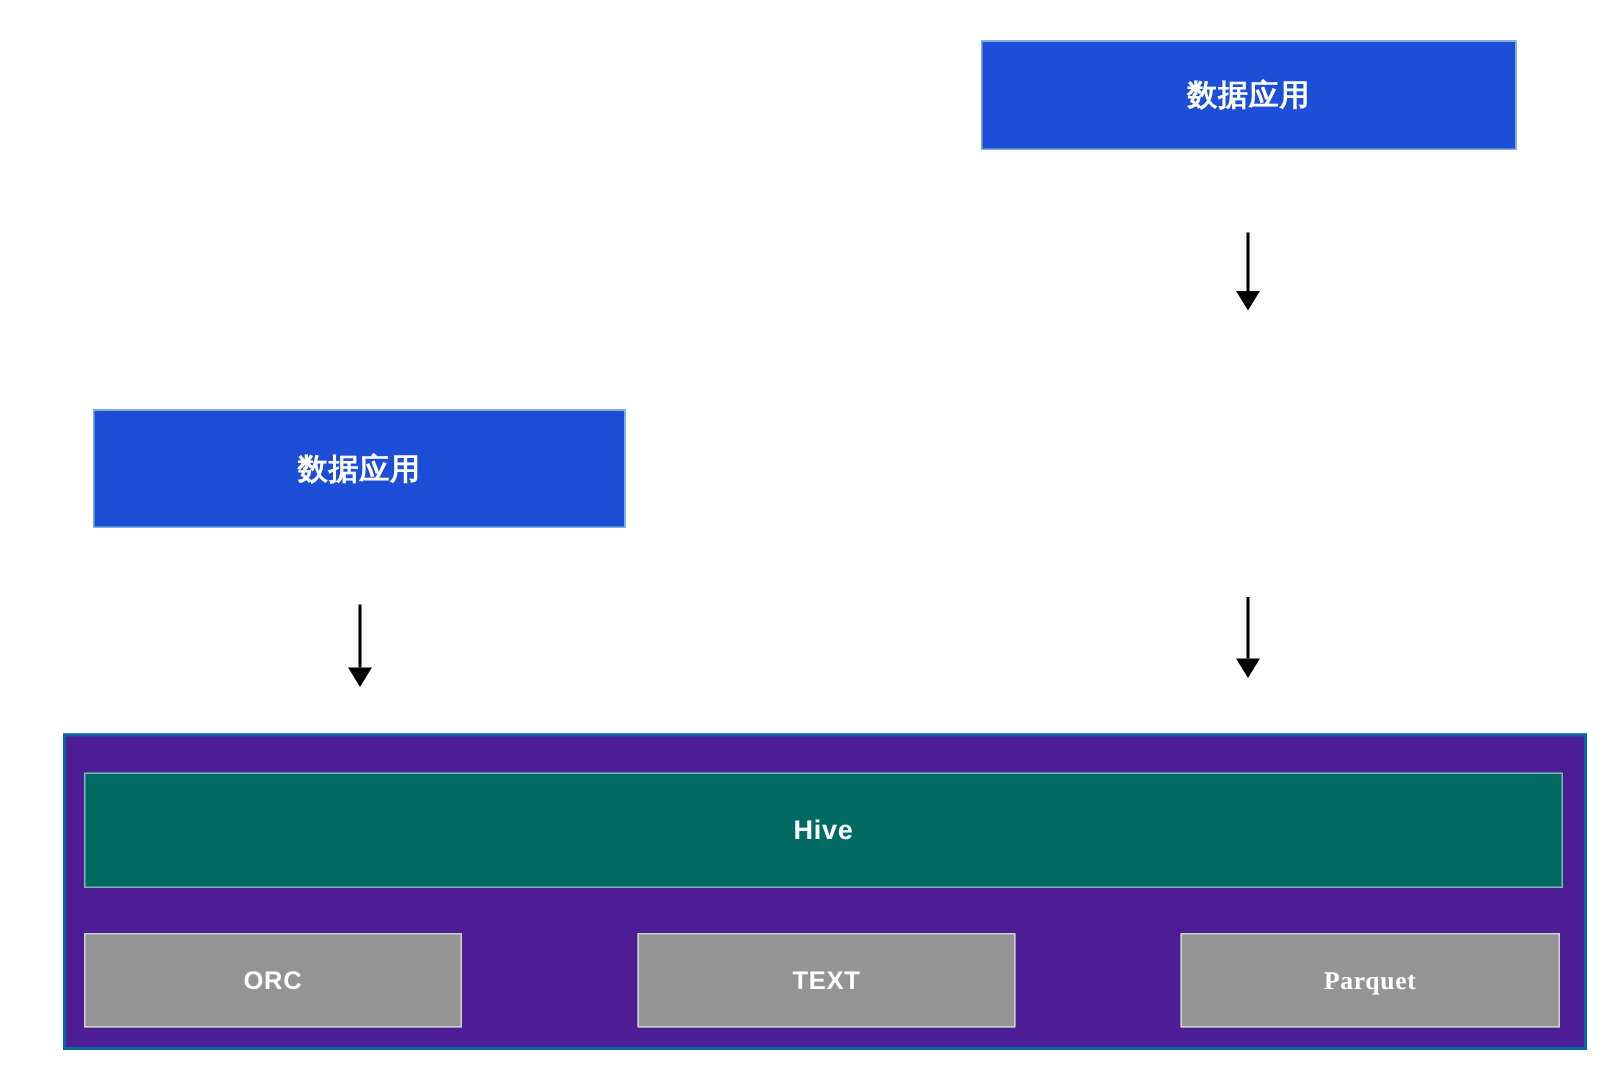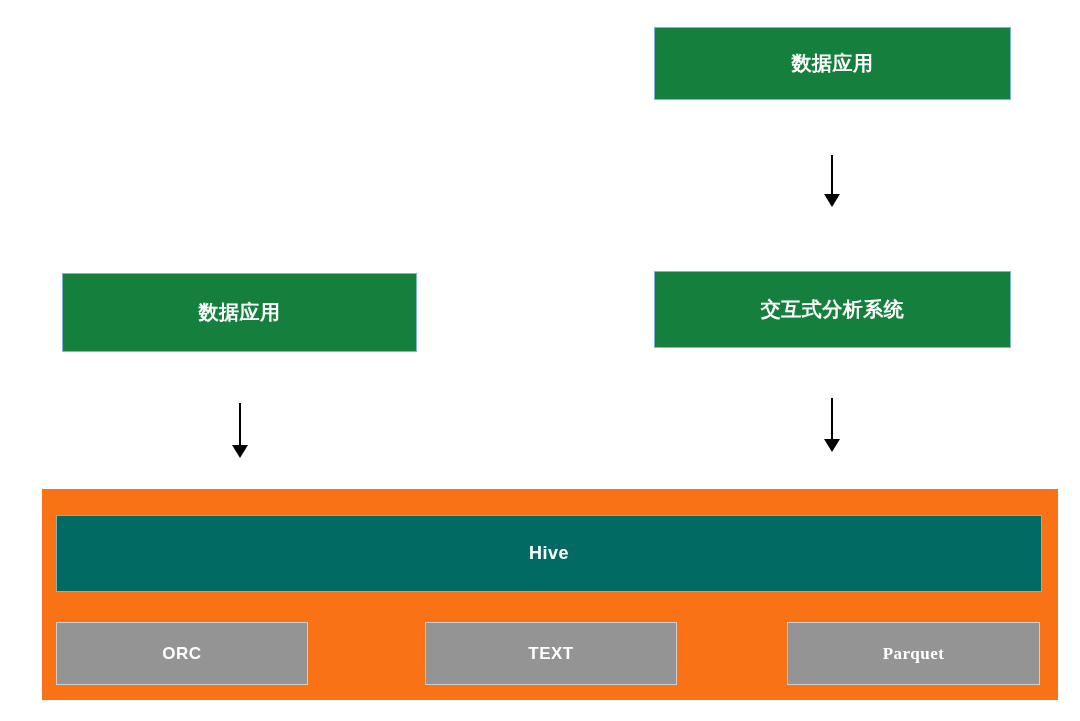--- a/index.html
+++ b/index.html
@@ -22,21 +22,21 @@
     justify-content: center;
     box-sizing: border-box;
   }
   .node-label {
     color: #ffffff;
     font-weight: bold;
     text-align: center;
     letter-spacing: 0.5px;
   }
   .blue {
-    background: #15803d;
+    background: #1d4ed8;
     border: 1px solid #7FB4D6;
   }
   .blue .node-label { font-size: 20px; }
   .teal {
     background: #016B63;
     border: 1px solid #7FB7B2;
   }
   .teal .node-label { font-size: 18px; }
   .gray {
     background: #949494;
@@ -49,23 +49,23 @@
   .box-app-left   { left: 62px;  top: 273px; width: 355px; height: 79px; }
   .box-interactive{ left: 654px; top: 271px; width: 357px; height: 77px; }
 
   
   .outer-box {
     position: absolute;
     left: 42px;
     top: 489px;
     width: 1016px;
     height: 211px;
-    border: 2px solid #f97316;
+    border: 2px solid #0369a1;
     box-sizing: border-box;
-    background: #f97316;
+    background: #4c1d95;
   }
   .box-hive    { left: 12px;  top: 24px;  width: 986px; height: 77px; }
   .box-orc     { left: 12px;  top: 131px; width: 252px; height: 63px; }
   .box-text    { left: 381px; top: 131px; width: 252px; height: 63px; }
   .box-parquet { left: 743px; top: 131px; width: 253px; height: 63px; font-family: Liberation Serif, serif; }
 
   
   .arrow {
     position: absolute;
     width: 16px;
@@ -100,23 +100,20 @@
 
   <div class="arrow arrow-top">
     <div class="stem"></div>
     <div class="head"></div>
   </div>
 
   <div class="node blue box-app-left">
     <span class="node-label">数据应用</span>
   </div>
 
-  <div class="node blue box-interactive">
-    <span class="node-label">交互式分析系统</span>
-  </div>
 
   <div class="arrow arrow-left">
     <div class="stem"></div>
     <div class="head"></div>
   </div>
 
   <div class="arrow arrow-right">
     <div class="stem"></div>
     <div class="head"></div>
   </div>

